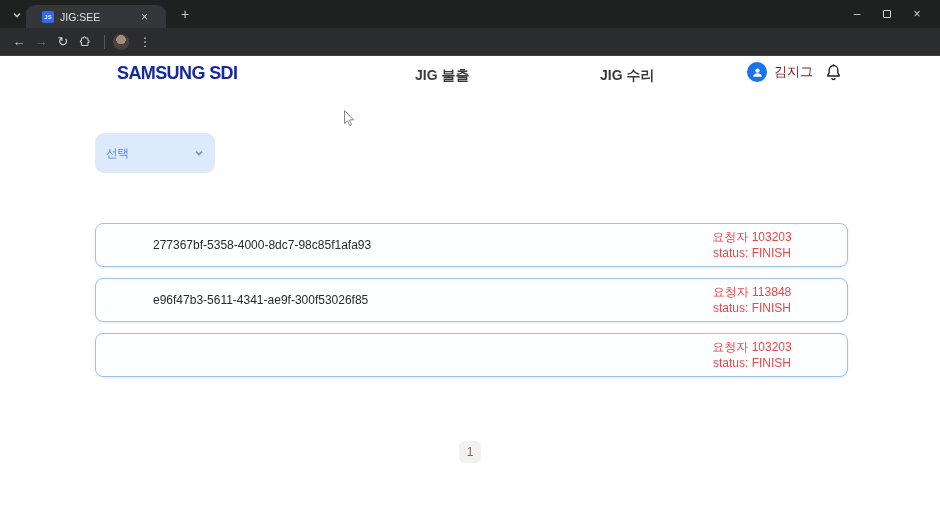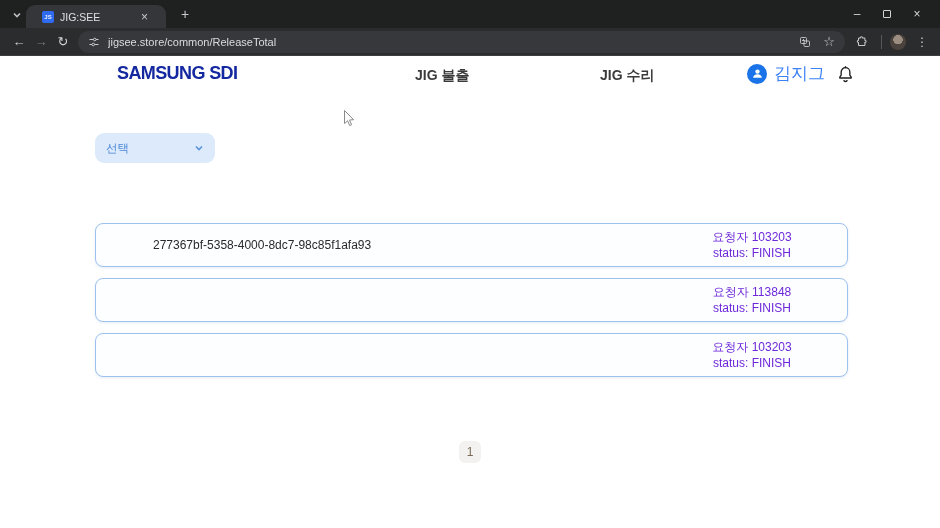--- a/index.html
+++ b/index.html
@@ -54,40 +54,40 @@
       color:#1428a0; letter-spacing:-0.6px; }
   .nav-item { position:absolute; top:11px; font-size:14px; font-weight:bold;
       color:#3a3a3a; }
   .nav-release { left:415px; }
   .nav-repair  { left:600px;text-align:right; }
   .user-group { position:absolute; left:747px; top:6px; display:flex;
       align-items:center; gap:7px; }
   .user-avatar { width:20px; height:20px; border-radius:50%; background:#1a73e8;
       display:flex; align-items:center; justify-content:center; }
   .user-avatar svg { width:13px; height:13px; }
-  .user-name { font-size:17px; color:#3b82f6; }
+  .user-name { font-size:13px; color:#7f1d1d; }
   .bell { margin-left:4px; }
   .bell svg { width:19px; height:20px; display:block; }
 
-  .select-box { position:absolute; left:95px; top:77px; width:120px; height:30px;
+  .select-box { position:absolute; left:95px; top:77px; width:120px; height:40px;
       background:#dceafb; border-radius:9px; display:flex; align-items:center;
       justify-content:space-between; padding:0 11px; }
   .select-label { font-size:11.5px; color:#4b87d8; }
   .select-box svg { width:10px; height:10px; stroke:#5b93dc; }
 
   .cursor { position:absolute; left:343px; top:54px; width:14px; height:18px; }
 
   .card { position:absolute; left:95px; width:753px; height:44px; background:#fdfeff;
       border:1px solid #9fc1ef; border-radius:8px;
       box-shadow:0 1px 3px rgba(110,150,210,0.18); }
   .card-1 { top:167px; } .card-2 { top:222px; } .card-3 { top:277px; }
   .card-uuid { position:absolute; left:57px; top:50%; transform:translateY(-50%);
       font-size:12px; color:#2a2a2a; }
   .card-meta { position:absolute; right:40px; top:50%; transform:translateY(-50%);
-      text-align:center; font-size:12px; color:#6d28d9; line-height:16px;
+      text-align:center; font-size:12px; color:#ef4444; line-height:16px;
       min-width:110px; }
 
   .pagination { position:absolute; left:459px; top:385px; width:22px; height:22px;
       background:#f3f2f1; border-radius:6px; display:flex; align-items:center;
       justify-content:center; font-size:12px; color:#7a6a55; }
 </style>
 </head>
 <body>
 
 <div class="tabstrip">
@@ -110,40 +110,20 @@
         <span class="maxi-box"></span>
       </div>
     <div class="win-btn">×</div>
   </div>
 </div>
 
 <div class="toolbar">
   <div class="nav-btn">←</div>
   <div class="nav-btn disabled">→</div>
   <div class="nav-btn">↻</div>
-  <div class="omnibox">
-    <span class="omni-icon">
-      <svg viewBox="0 0 24 24" fill="none" stroke="#c7c9cc" stroke-width="2">
-        <path d="M3 7h8 M16 7h5 M3 17h5 M13 17h8"></path>
-        <circle cx="13.5" cy="7" r="2.6"></circle>
-          <circle cx="10.5" cy="17" r="2.6"></circle>
-      </svg>
-    </span>
-    <span class="url-text">jigsee.store/common/ReleaseTotal</span>
-    <span class="omni-right">
-      <span class="omni-icon">
-        <svg viewBox="0 0 24 24" fill="none" stroke="#c7c9cc" stroke-width="1.8">
-          <rect x="3" y="3" width="12" height="12" rx="2"></rect>
-          <rect x="10" y="10" width="11" height="11" rx="2"></rect>
-          <path d="M6 9h6 M9 6v3"></path>
-        </svg>
-      </span>
-      <span class="star">☆</span>
-    </span>
-  </div>
   <div class="nav-btn ext-btn">
     <svg viewBox="0 0 24 24" fill="none" stroke="#c7c9cc" stroke-width="1.8">
       <path d="M9 5a2 2 0 1 1 4 0h3a1 1 0 0 1 1 1v3a2 2 0 1 1 0 4v4a1 1 0 0 1-1 1H7a1 1 0 0 1-1-1v-4a2 2 0 1 1 0-4V6a1 1 0 0 1 1-1h2z"></path>
     </svg>
   </div>
   <div class="toolbar-divider"></div>
   <div class="profile-chip"></div>
   <div class="more-btn">⋮</div>
 </div>
 
@@ -187,20 +167,21 @@
 
   <div class="card card-1">
     <span class="card-uuid">277367bf-5358-4000-8dc7-98c85f1afa93</span>
     <span class="card-meta">
       <div>요청자 103203</div>
       <div>status: FINISH</div>
     </span>
   </div>
 
   <div class="card card-2">
+    <span class="card-uuid">e96f47b3-5611-4341-ae9f-300f53026f85</span>
     <span class="card-meta">
       <div>요청자 113848</div>
       <div>status: FINISH</div>
     </span>
   </div>
 
   <div class="card card-3">
     <span class="card-meta">
       <div>요청자 103203</div>
       <div>status: FINISH</div>

